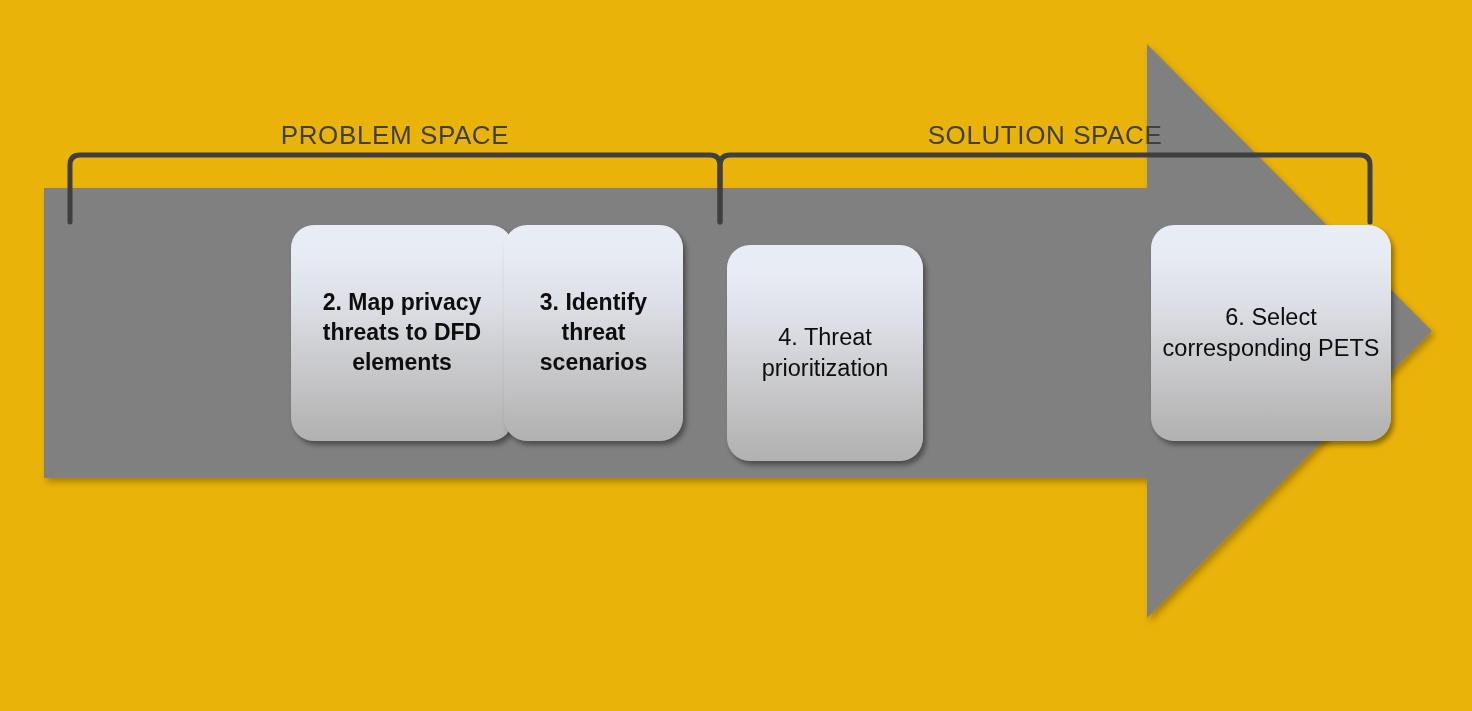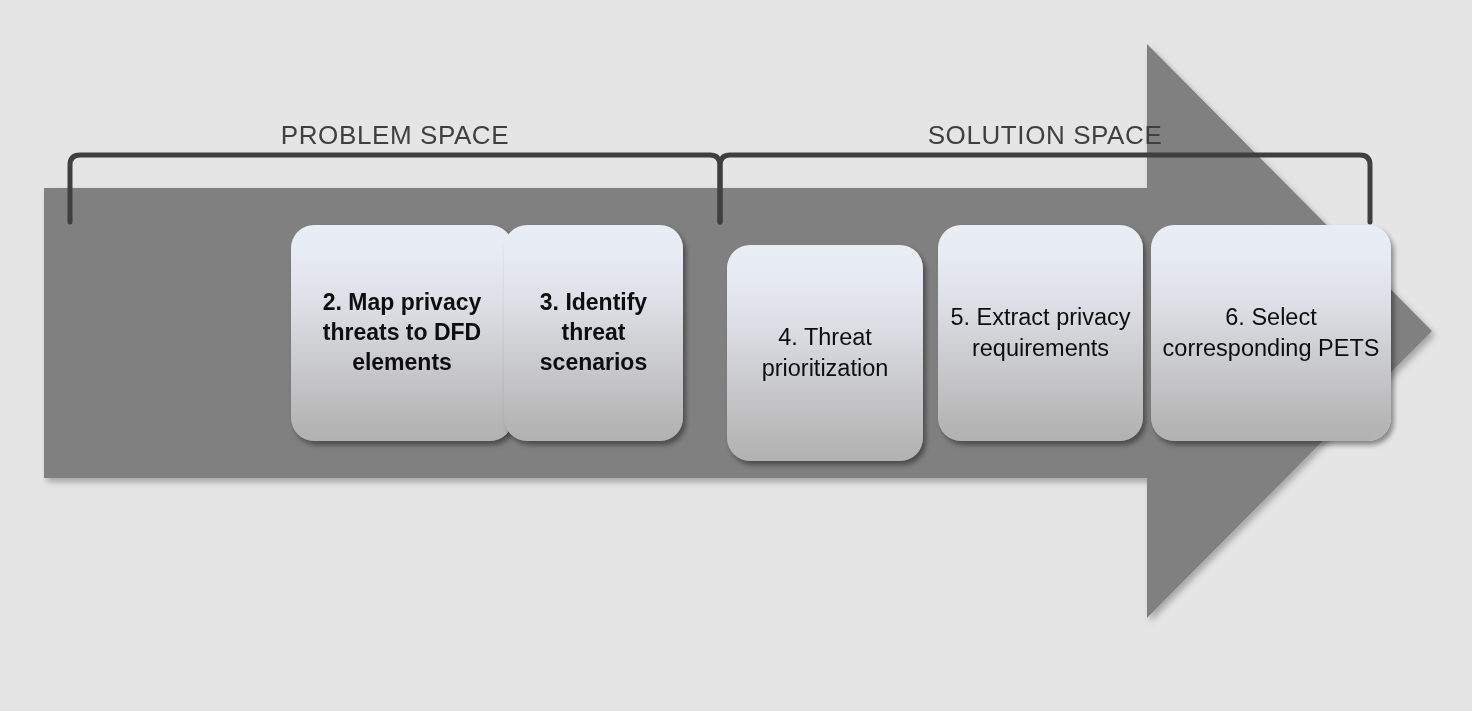--- a/index.html
+++ b/index.html
@@ -10,21 +10,21 @@
   }
   body {
     font-family: "Liberation Sans", sans-serif;
     -webkit-font-smoothing: antialiased;
   }
 
   #canvas {
     position: relative;
     width: 1472px;
     height: 711px;
-    background: #e5e5e5;
+    background: #eab308;
     overflow: hidden;
   }
 
   
   #arrow-svg {
     position: absolute;
     left: 0;
     top: 0;
     width: 1472px;
     height: 711px;
@@ -130,21 +130,18 @@
   </div>
 
   <div class="step-box bold" id="step-3">
     <span class="step-label">3. Identify threat scenarios</span>
   </div>
 
   <div class="step-box regular" id="step-4">
     <span class="step-label">4. Threat prioritization</span>
   </div>
 
-  <div class="step-box regular" id="step-5">
-    <span class="step-label">5. Extract privacy requirements</span>
-  </div>
 
   <div class="step-box regular" id="step-6">
     <span class="step-label">6. Select corresponding PETS</span>
   </div>
 
 </div>
 
 </body></html>

